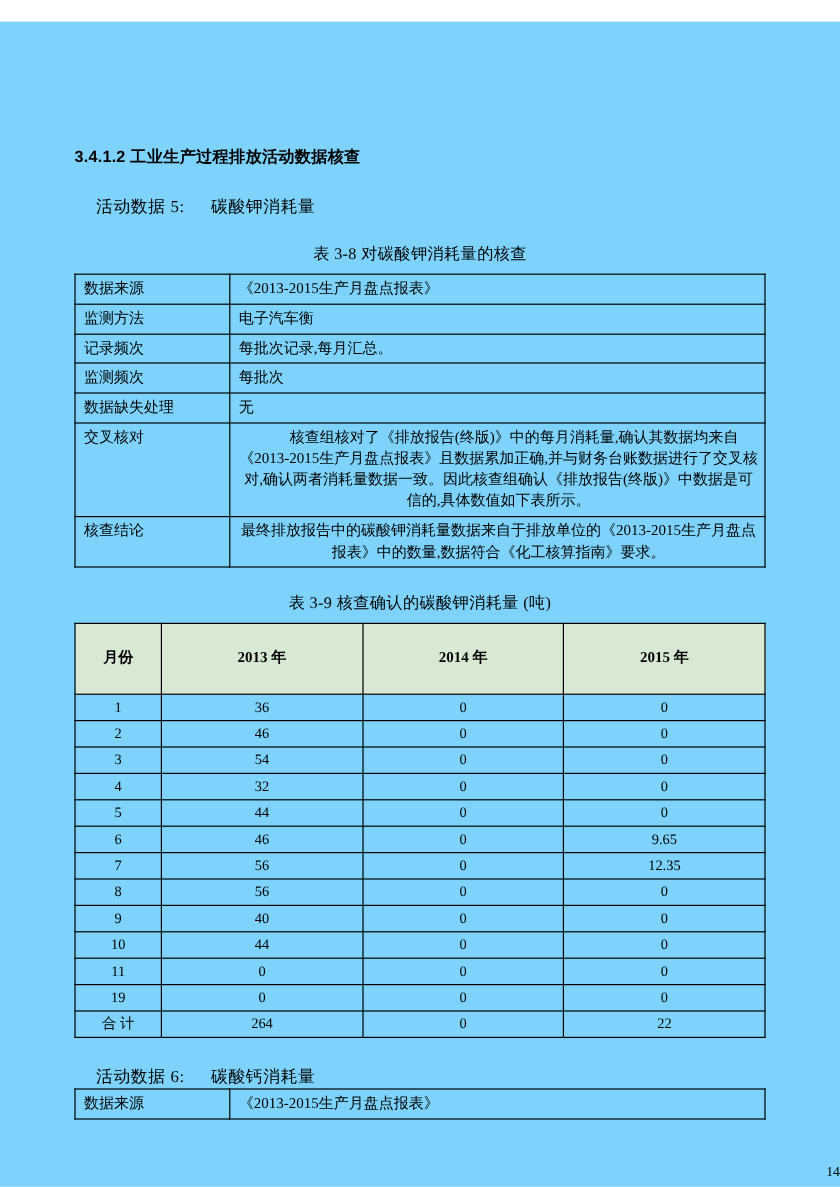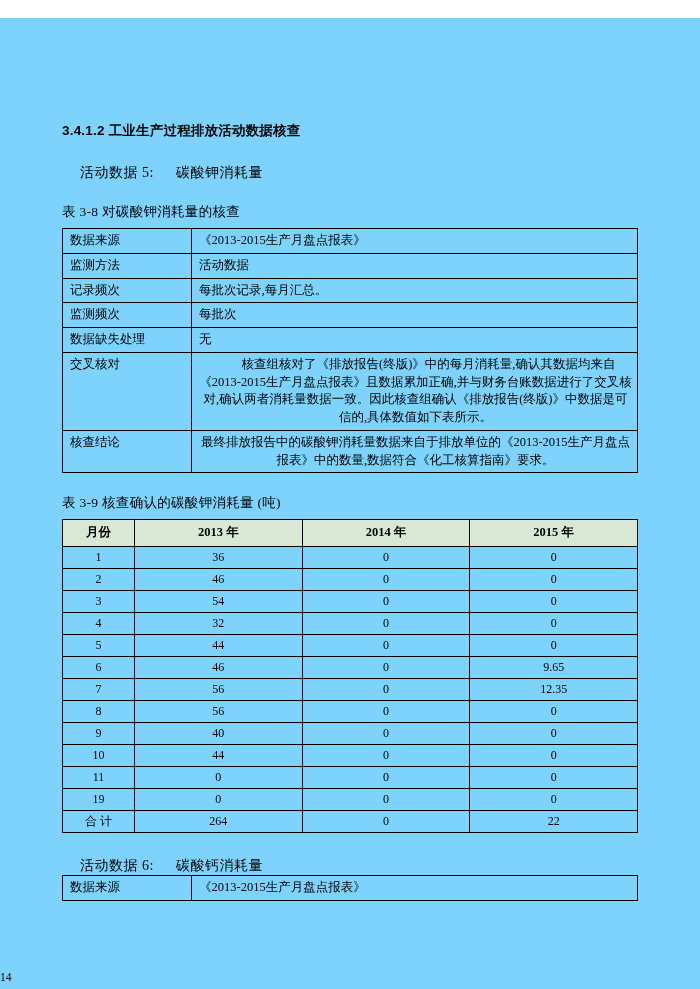--- a/index.html
+++ b/index.html
@@ -37,20 +37,21 @@
     margin-top: 24px;
     text-indent: 18px;
     letter-spacing: 0.5px;
   }
   .act-line .gap {
     display: inline-block;
     width: 14px;
   }
   .tbl-caption {
     font-size: 13.5px;
+    text-align: center;
     margin-top: 21px;
     margin-bottom: 7px;
     letter-spacing: 0.3px;
   }
 
   table {
     border-collapse: collapse;
     width: 100%;
     table-layout: fixed;
     font-family: Liberation Serif, serif;
@@ -84,41 +85,41 @@
 
   
   table.t39 {
     width: 100%;
   }
   table.t39 th {
     background: #d9e8d5;
     font-weight: bold;
     text-align: center;
     font-size: 12.5px;
-    padding: 4px 2px;
+    padding: 20px 2px;
     vertical-align: middle;
   }
   table.t39 td {
     text-align: center;
     font-size: 12px;
     padding: 2px 2px;
     vertical-align: middle;
   }
   table.t39 col.c0 { width: 72px; }
 
   
   table.t310 td.label { width: 116px; padding-left: 7px; }
   table.t310 td.val { padding-left: 7px; }
 
   .page-number {
     position: absolute;
     bottom: 24px;
     left: 0;
     width: 700px;
-    text-align: left;
+    text-align: right;
     font-size: 11.5px;
     color: #000;
   }
 </style>
 </head>
 <body>
 
 <div class="page">
 
   <h1 class="heading">3.4.1.2 工业生产过程排放活动数据核查</h1>
@@ -132,21 +133,21 @@
   <div class="tbl-caption">表 3-8 对碳酸钾消耗量的核查</div>
 
   <table class="framed t38">
     <tbody>
       <tr>
         <td class="label">数据来源</td>
         <td class="val noindent">《2013-2015生产月盘点报表》</td>
       </tr>
       <tr>
         <td class="label">监测方法</td>
-        <td class="val noindent">活动数据</td>
+        <td class="val noindent">电子汽车衡</td>
       </tr>
       <tr>
         <td class="label">记录频次</td>
         <td class="val noindent">每批次记录,每月汇总。</td>
       </tr>
       <tr>
         <td class="label">监测频次</td>
         <td class="val noindent">每批次</td>
       </tr>
       <tr>

